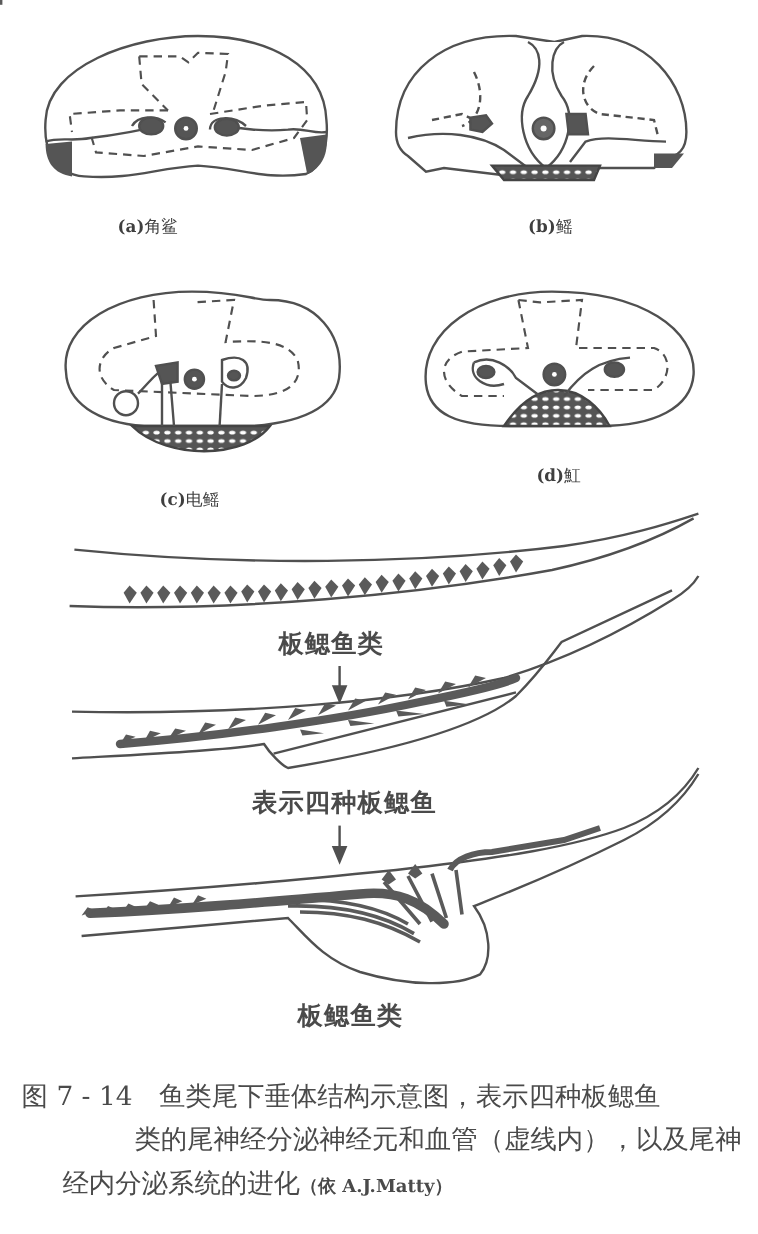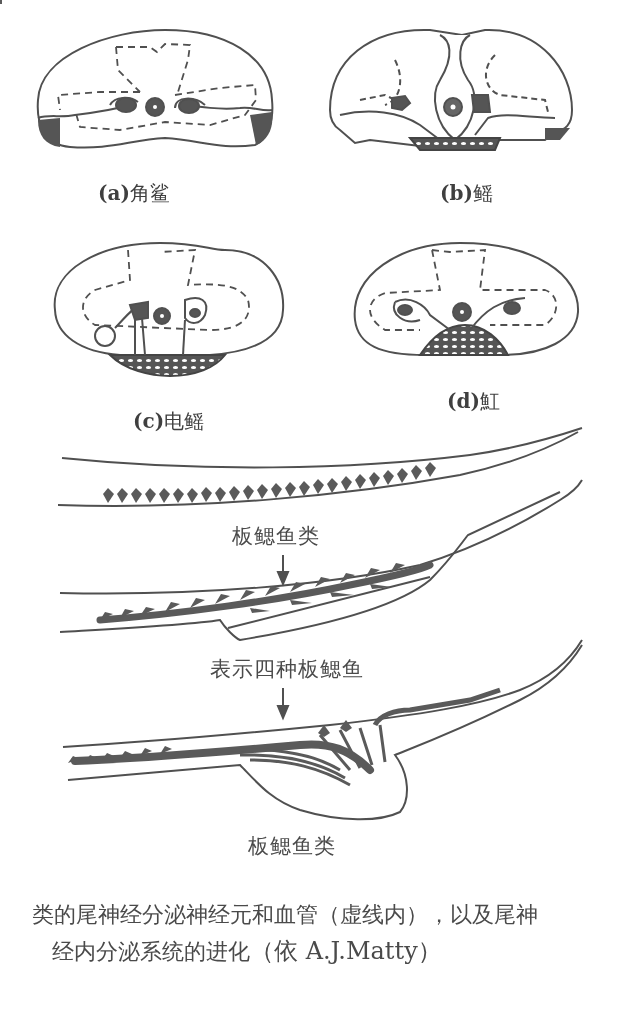--- a/index.html
+++ b/index.html
@@ -4,38 +4,38 @@
   <style>
     html, body { margin: 0; padding: 0; }
     body {
       width: 632px; height: 1028px; position: relative; overflow: hidden;
       background: #ffffff;
       font-family: "DejaVu Serif", "Liberation Serif", serif;
       color: #4a4a4a;
     }
     .layer { position: absolute; left: 0; top: 0; }
     .label {
-      position: absolute; font-size: 20px; color: #3f3f3f; white-space: nowrap;
+      position: absolute; font-size: 14px; color: #3f3f3f; white-space: nowrap;
       font-family: "DejaVu Serif", "Liberation Serif", serif;
     }
     .label b { font-weight: bold; }
     .stage-label {
       position: absolute; font-size: 21px; color: #4a4a4a; white-space: nowrap;
-      font-family: "DejaVu Sans", "Liberation Sans", sans-serif; letter-spacing: 1px;
+      font-family: "DejaVu Sans", "Liberation Sans", sans-serif; letter-spacing: 1px; font-weight: bold;
     }
     .caption {
       position: absolute; left: 18px; top: 897px; width: 600px;
       font-size: 22px; line-height: 36px; color: #4a4a4a;
       font-family: "DejaVu Sans", "Liberation Sans", sans-serif;
     }
     .caption .line { display: block; white-space: nowrap; }
-    .caption .l2 { padding-left: 14px; }
+    .caption .l2 { padding-left: 14px; text-align: right; }
     .caption .l3 { padding-left: 34px; }
     .caption .figno { font-family: "DejaVu Serif", "Liberation Serif", serif; margin-right: 22px; }
-    .caption .cite { font-family: "DejaVu Serif", "Liberation Serif", serif; font-size: 24px; }
+    .caption .cite { font-family: "DejaVu Serif", "Liberation Serif", serif; font-size: 15px; font-weight: bold; }
   </style>
 </head>
 <body>
 
 <svg class="layer" width="632" height="1028" viewBox="0 0 632 1028">
   <defs>
     <pattern id="mesh" width="9" height="7" patternUnits="userSpaceOnUse">
       <rect width="9" height="7" fill="#555"></rect>
       <ellipse cx="4.5" cy="3.5" rx="2.6" ry="1.6" fill="#fff"></ellipse>
     </pattern>
@@ -262,15 +262,16 @@
 </div>
 <div class="label" style="left:447px; top:388px;">
   <b>(d)</b><span>魟</span>
 </div>
 
 <div class="stage-label" style="left:232px; top:522px;">板鳃鱼类</div>
 <div class="stage-label" style="left:210px; top:655px;">表示四种板鳃鱼</div>
 <div class="stage-label" style="left:248px; top:832px;">板鳃鱼类</div>
 
 <div class="caption">
+  <span class="line l1"><span class="figno">图 7 - 14</span><span>鱼类尾下垂体结构示意图，表示四种板鳃鱼</span></span>
   <span class="line l2">类的尾神经分泌神经元和血管（虚线内），以及尾神</span>
   <span class="line l3"><span>经内分泌系统的进化</span><span class="cite">（依 A.J.Matty）</span></span>
 </div>
 
 </body></html>

